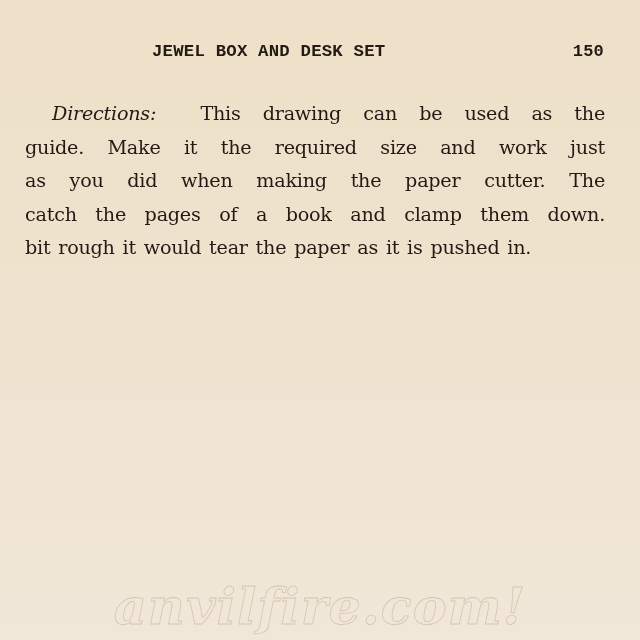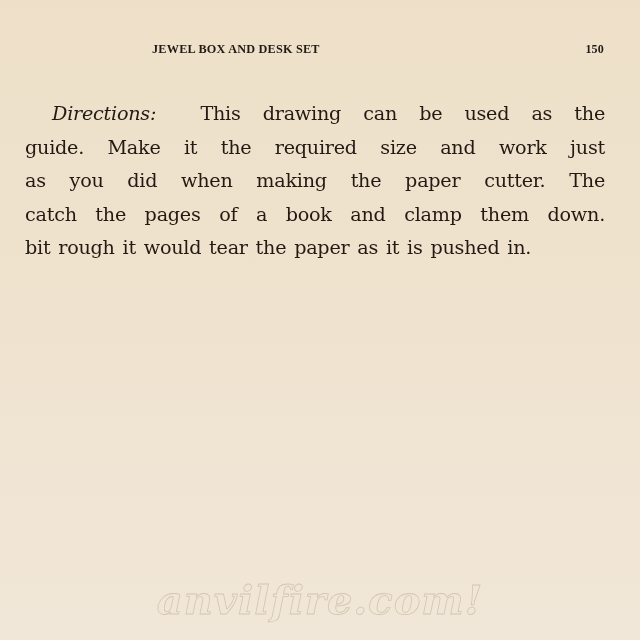--- a/index.html
+++ b/index.html
@@ -7,39 +7,39 @@
       width: 640px; height: 640px; overflow: hidden;
       background: linear-gradient(180deg, #eee0c8 0%, #efe3cf 50%, #f1e7d8 100%);
       position: relative;
       font-family: "DejaVu Serif", "Liberation Serif", serif;
       color: #231a14;
     }
     .page { position: absolute; left: 0; top: 0; width: 640px; height: 640px; }
     .running-head {
       position: absolute; left: 152px; top: 42px; width: 452px;
       display: flex; justify-content: space-between; align-items: baseline;
-      font-family: Liberation Serif, serif; font-weight: bold;
-      font-size: 12px; letter-spacing: 0.2px;
+      font-family: Liberation Mono, monospace; font-weight: bold;
+      font-size: 17px; letter-spacing: 0.2px;
     }
     .running-head .title { transform: scaleX(1.02); transform-origin: left; }
     .body-text {
       position: absolute; left: 25px; top: 73px; width: 580px;
       font-family: "DejaVu Serif", serif;
       font-size: 19.2px; line-height: 33.5px;
       text-align: justify; text-align-last: left;
       letter-spacing: -0.25px; word-spacing: 2px;
     }
     .body-text .line { display: block; text-align: justify; text-align-last: justify; white-space: nowrap; }
     .body-text .line.last { text-align-last: left; }
     .body-text .indent { padding-left: 27px; margin-top: 24px; }
     .lead { font-style: italic; }
     .watermark {
       position: absolute; left: 0; top: 576px; width: 640px; text-align: center;
       font-family: "DejaVu Serif", serif; font-style: italic; font-weight: bold;
-      font-size: 40px; color: transparent;
+      font-size: 51px; color: transparent;
       -webkit-text-stroke: 0.8px rgba(190,170,150,0.55);
       letter-spacing: 1px;
     }
   </style>
 </head>
 <body>
 
 <div class="page">
   <div class="running-head">
     <span class="title">JEWEL BOX AND DESK SET</span>

